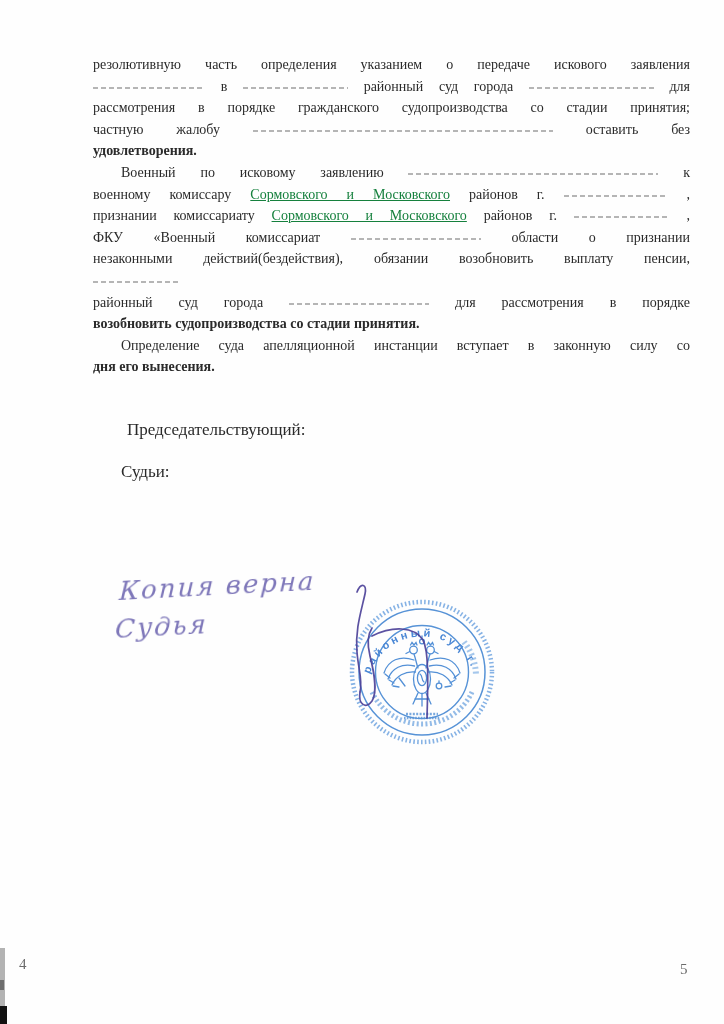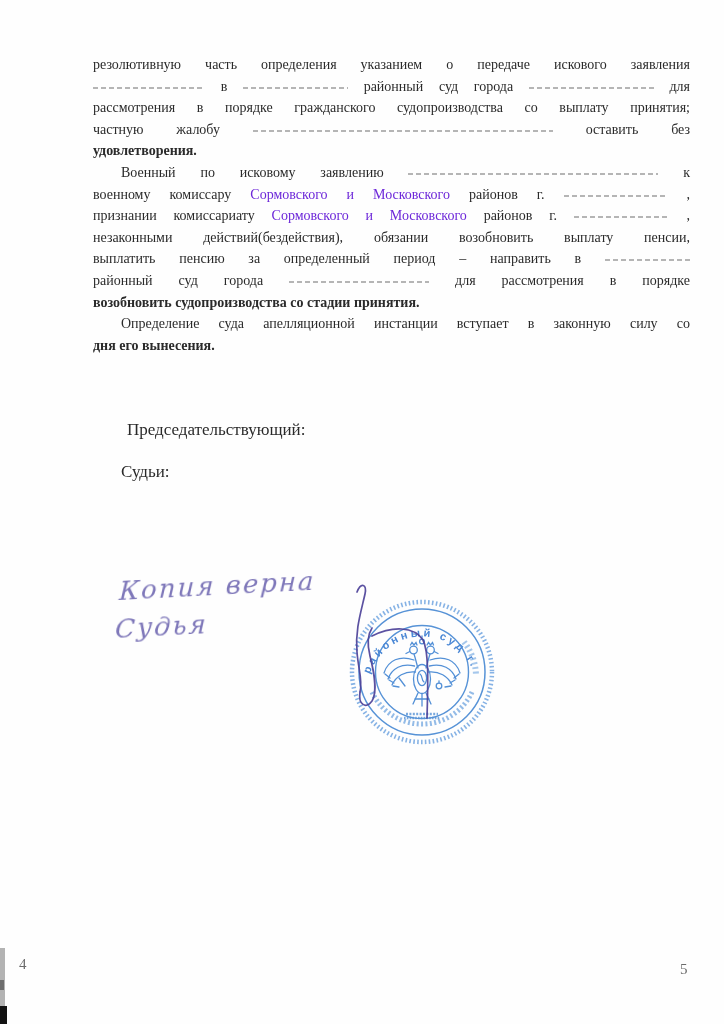--- a/index.html
+++ b/index.html
@@ -10,21 +10,21 @@
   .textblock{position:absolute;left:93px;top:54px;width:597px;}
   .line{font-size:14px;line-height:21.6px;text-align:justify;text-align-last:justify;
         color:#2a2a2a;}
   .line.left{text-align-last:left;font-weight:bold;}
   .line.indent{text-indent:28px;}
   
   .redact{display:inline-block;vertical-align:baseline;height:10px;
           background-image:repeating-linear-gradient(90deg,#a9a9a9 0 5px,rgba(0,0,0,0) 5px 8px);
           background-size:100% 2.4px;background-repeat:no-repeat;background-position:0 6px;
           filter:blur(0.6px);opacity:.85;}
-  .faint{color:#6d28d9;filter:blur(0.55px);}
+  .faint{color:#15803d;filter:blur(0.55px);text-decoration:underline;}
   
   .siglabel{position:absolute;font-size:17px;color:#2a2a2a;font-family:Liberation Serif, serif;}
   #presiding{left:127px;top:420px;}
   #judges{left:121px;top:462px;}
   
   .handwriting{position:absolute;font-family:"DejaVu Serif", serif;font-style:italic;
                color:#7e77b9;transform:rotate(-3deg) skewX(-6deg);transform-origin:left top;
                filter:blur(0.3px);letter-spacing:2px;}
   #hw1{left:120px;top:576px;font-size:26px;}
   #hw2{left:116px;top:614px;font-size:26px;}
@@ -42,28 +42,29 @@
   #edge-black{top:1006px;width:7px;height:18px;background:#121212;}
 </style>
 </head>
 <body>
 
 <div class="page">
 
   <div class="textblock">
       <div class="line"><span>резолютивную часть определения указанием о передаче искового заявления</span></div>
       <div class="line"><span class="redact" style="width: 112px;"></span> <span>в</span> <span class="redact" style="width: 105px;"></span> <span>районный суд города</span> <span class="redact" style="width: 125px;"></span> <span>для</span></div>
-      <div class="line"><span>рассмотрения в порядке гражданского судопроизводства со выплату принятия;</span></div>
+      <div class="line"><span>рассмотрения в порядке гражданского судопроизводства со стадии принятия;</span></div>
       <div class="line"><span>частную жалобу</span> <span class="redact" style="width: 300px;"></span> <span>оставить без</span></div>
       <div class="line left"><span>удовлетворения.</span></div>
       <div class="line indent"><span>Военный по исковому заявлению</span> <span class="redact" style="width: 250px;"></span> <span>к</span></div>
       <div class="line"><span>военному комиссару</span> <span class="faint">Сормовского и Московского</span> <span>районов г.</span> <span class="redact" style="width: 104px;"></span> <span>,</span></div>
       <div class="line"><span>признании комиссариату</span> <span class="faint">Сормовского и Московского</span> <span>районов г.</span> <span class="redact" style="width: 96px;"></span> <span>,</span></div>
+      <div class="line"><span>ФКУ «Военный комиссариат</span> <span class="redact" style="width: 130px;"></span> <span>области о признании</span></div>
       <div class="line"><span>незаконными действий(бездействия), обязании возобновить выплату пенсии,</span></div>
-      <div class="line"><span>выплатить пенсию за определенный период – направить в</span> <span class="redact" style="width: 85px;"></span></div>
+      <div class="line"> <span class="redact" style="width: 85px;"></span></div>
       <div class="line"><span>районный суд города</span> <span class="redact" style="width: 140px;"></span> <span>для рассмотрения в порядке</span></div>
       <div class="line left"><span>возобновить судопроизводства со стадии принятия.</span></div>
       <div class="line indent"><span>Определение суда апелляционной инстанции вступает в законную силу со</span></div>
       <div class="line left"><span>дня его вынесения.</span></div>
     </div>
 
   <div class="siglabel" id="presiding">Председательствующий:</div>
   <div class="siglabel" id="judges">Судьи:</div>
 
   <div class="handwriting" id="hw1">Копия верна</div>

